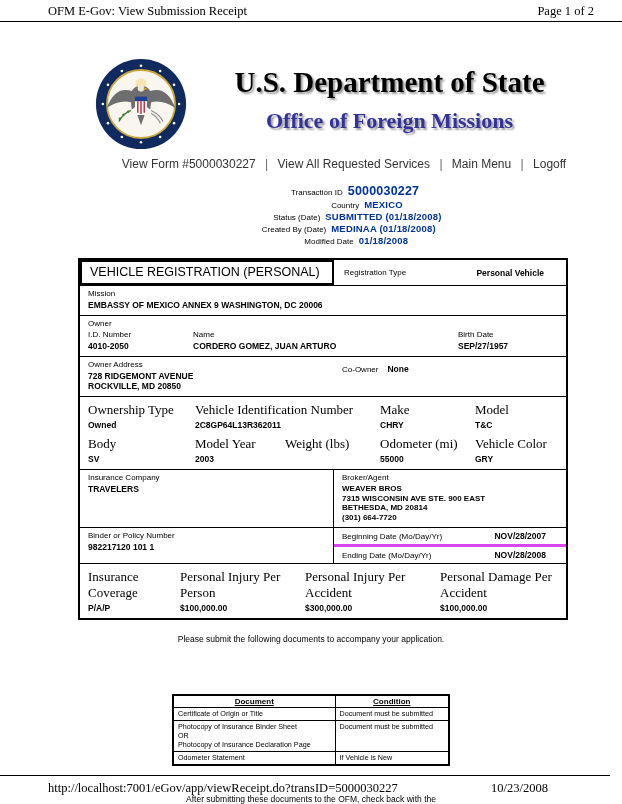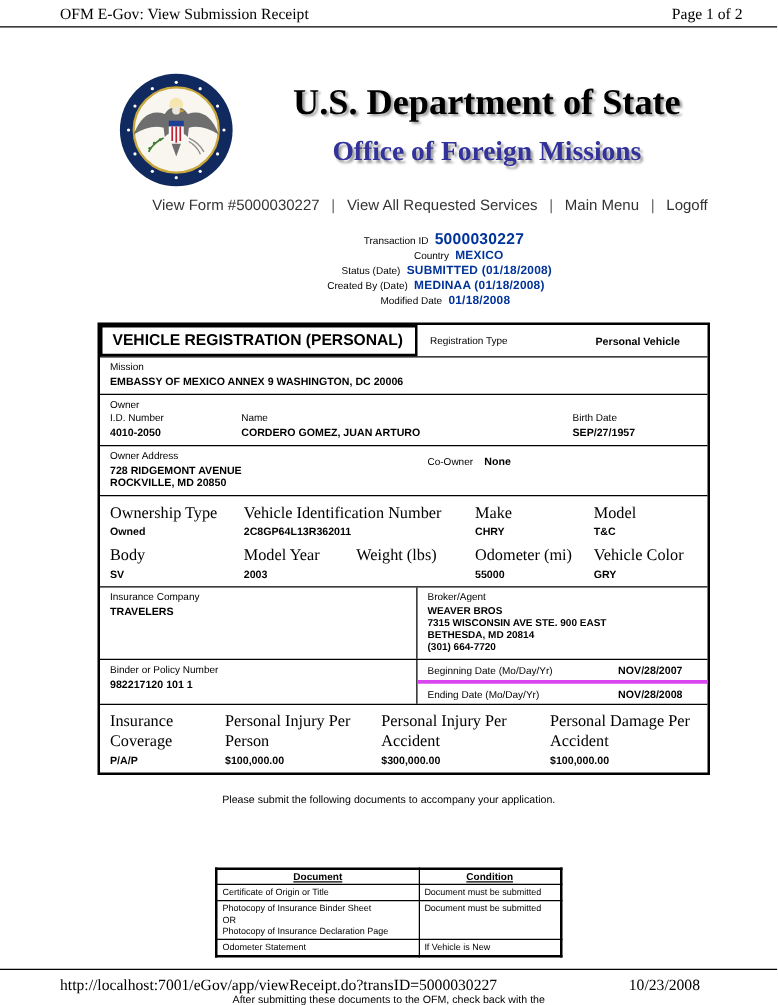--- a/index.html
+++ b/index.html
@@ -6,21 +6,21 @@
   html,body { background:#fff; }
   .page {
     position:relative; width:622px; height:804px; background:#fff;
     font-family:"Liberation Sans", sans-serif; color:#000; overflow:hidden;
     margin:0 auto;
   }
   
   .print-header { display:flex; justify-content:space-between; align-items:baseline;
     font-family:"Liberation Serif", serif; font-size:12.5px; padding:4px 28px 2px 48px; }
   .rule { border:none; border-top:1px solid #000; height:0; width:100%; }
-  .print-footer { position:absolute; left:0; right:0; bottom:0; }
+  .print-footer { position:absolute; left:0; right:12px; bottom:0; }
   .print-footer-inner { display:flex; justify-content:space-between; align-items:baseline;
     font-family:"Liberation Serif", serif; font-size:12.5px; padding:5px 62px 8px 48px; }
   
   .masthead { display:flex; margin-top:36px; padding-left:95px; }
   .seal-wrap { flex:0 0 92px; width:92px; height:92px; }
   .titles { flex:1; text-align:center; padding:8px 30px 0 0; }
   .title-main { font-family:"Liberation Serif", serif; font-weight:bold; font-size:29px;
     color:#000000; text-shadow:2px 2px 2px #9a9a9a; }
   .title-sub { font-family:"Liberation Serif", serif; font-weight:bold; font-size:22px;
     color:#32329a; text-shadow:2px 2px 2px #9a9a9a; margin-top:9px; }
@@ -36,21 +36,21 @@
   .txn-val.big { font-size:12.5px; }
   
   .form { margin:12px 0 0 78px; width:490px; border:2px solid #000; }
   .lbl { font-size:13px;font-family:Liberation Serif, serif; }
   .lbl8 { font-size:8px; }
   .val { font-size:8.5px; font-weight:bold; margin-top:2px; }
   .val.inline { margin-top:0; }
   .row { border-bottom:1px solid #000; }
   .row:last-child { border-bottom:none; }
   .row-head { display:flex; align-items:stretch; }
-  .vr-titlebox { flex:0 0 254px; border:2px solid #000; padding:3px 8px 4px; font-weight:bold; font-size:12.5px; }
+  .vr-titlebox { flex:0 0 254px; border:2px solid #000; padding:3px 8px 4px; font-weight:normal; font-size:12.5px; }
   .row-head-right { flex:1; display:flex; align-items:center; justify-content:space-between; padding:0 22px 0 10px; }
   .pad { padding:3px 8px 5px; }
   .cols { display:flex; margin-top:2px; }
   .owner-cols > div:nth-child(1) { flex:0 0 105px; }
   .owner-cols > div:nth-child(2) { flex:0 0 265px; }
   .owner-cols > div:nth-child(3) { flex:1; }
   .row-split { display:flex; }
   .cell-left { flex:0 0 254px; border-right:1px solid #000; padding:3px 8px 5px; }
   .cell-right { flex:1; padding:3px 8px 5px; }
   .co-owner-line { display:flex; align-items:baseline; gap:9px; padding-top:4px; }

